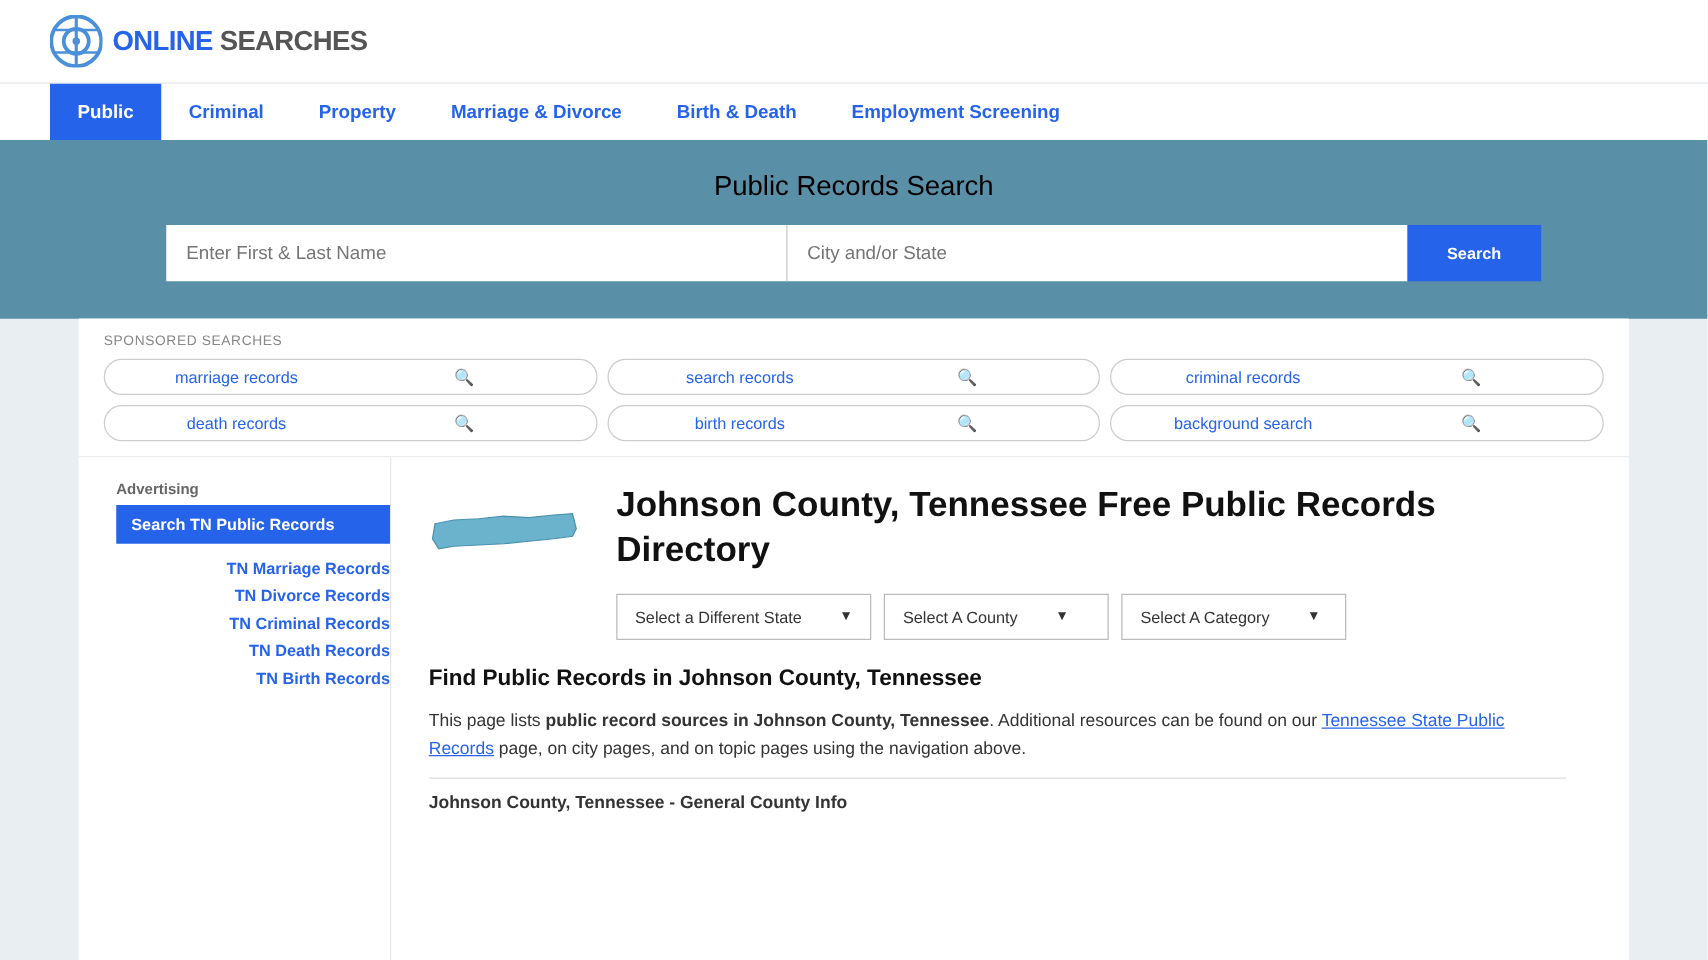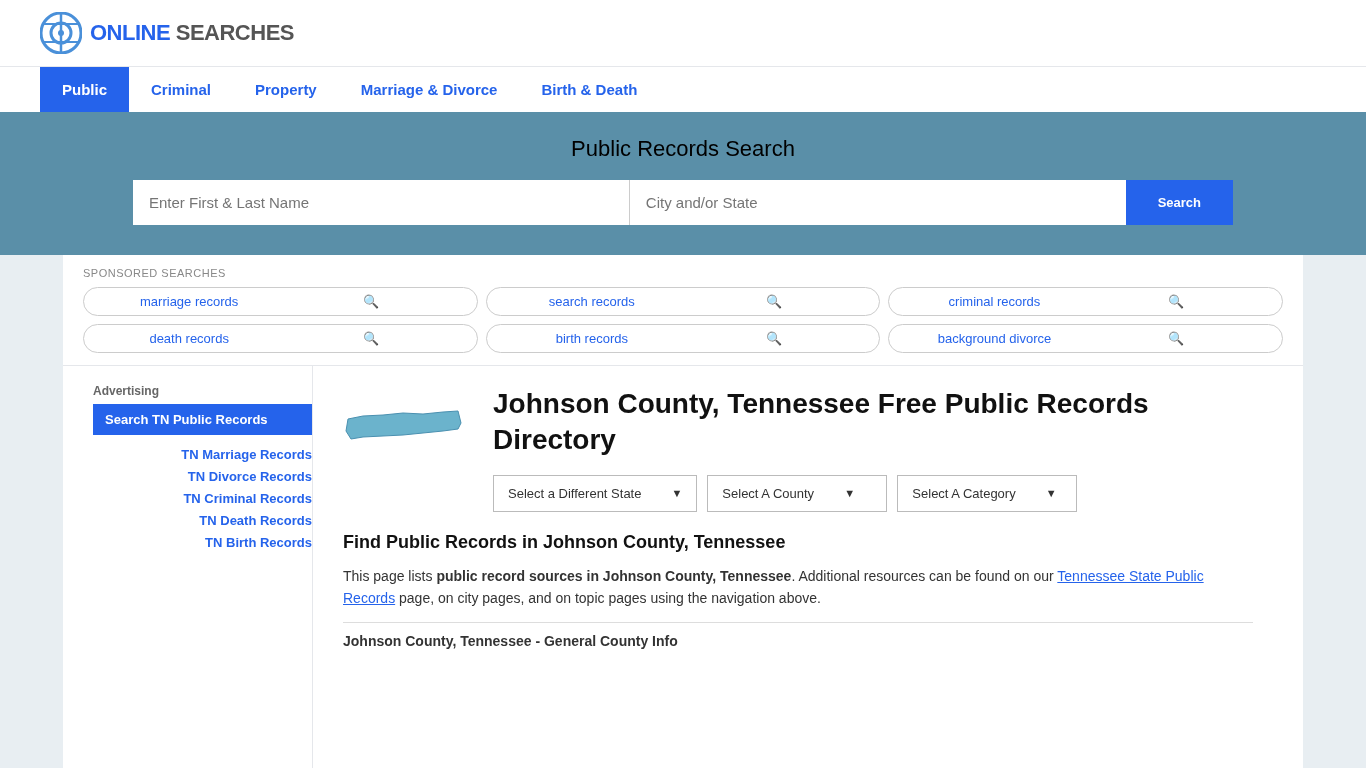--- a/index.html
+++ b/index.html
@@ -282,20 +282,21 @@
     </div>
   </div>
 </div>
 
 <nav class="nav">
   <a class="nav-item active">Public</a>
   <a class="nav-item">Criminal</a>
   <a class="nav-item">Property</a>
   <a class="nav-item">Marriage &amp; Divorce</a>
   <a class="nav-item">Birth &amp; Death</a>
+  <a class="nav-item">Employment Screening</a>
 </nav>
 
 <div class="hero">
   <div class="hero-title">Public Records Search</div>
   <div class="search-bar">
     <input type="text" placeholder="Enter First &amp; Last Name" style="">
     <input type="text" placeholder="City and/or State" style="">
     <button class="search-btn">Search</button>
   </div>
 </div>
@@ -319,21 +320,21 @@
       </div>
       <div class="sponsored-pill">
         <span>death records</span>
         <span class="s-icon">🔍</span>
       </div>
       <div class="sponsored-pill">
         <span>birth records</span>
         <span class="s-icon">🔍</span>
       </div>
       <div class="sponsored-pill">
-        <span>background divorce</span>
+        <span>background search</span>
         <span class="s-icon">🔍</span>
       </div>
     </div>
   </div>
 
   <div class="main-wrapper">
 
     <aside class="sidebar">
       <div class="sidebar-ad-label">Advertising</div>
       <div class="sidebar-ad-featured">Search TN Public Records</div>

